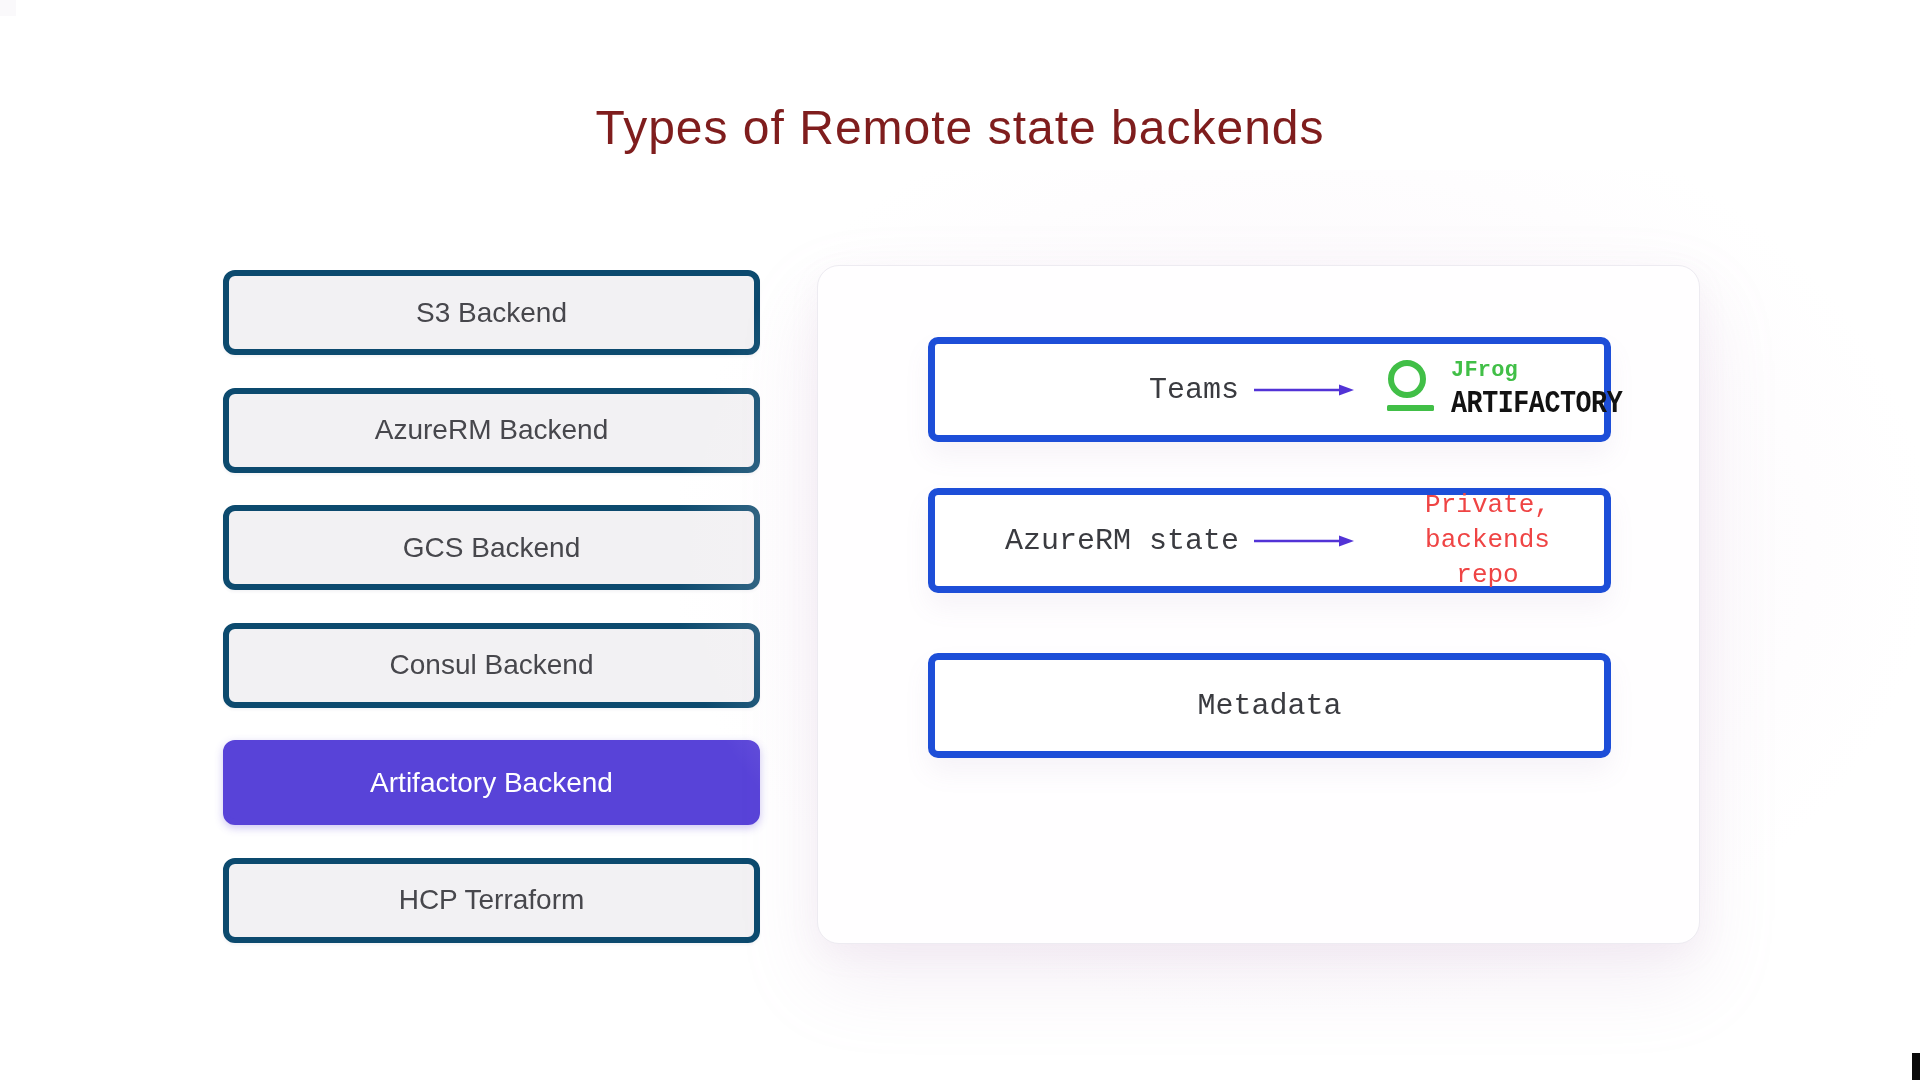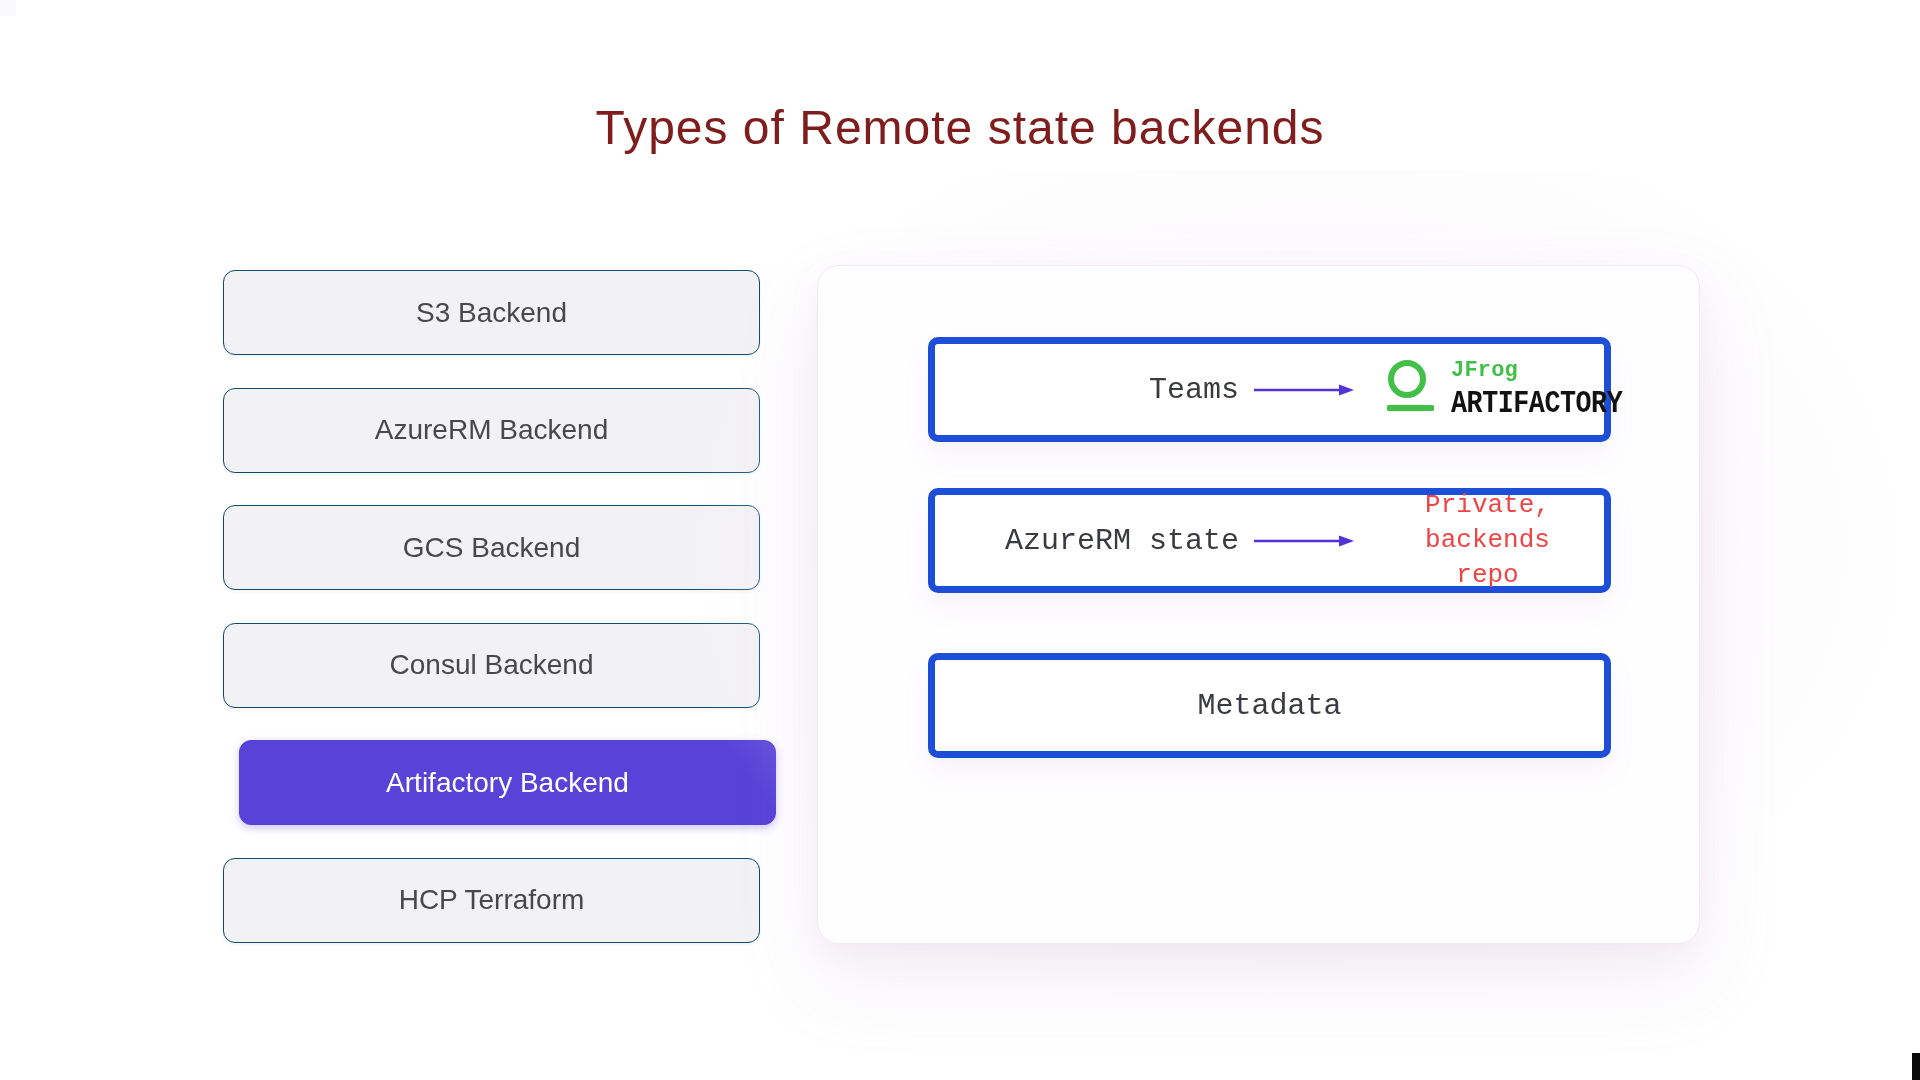--- a/index.html
+++ b/index.html
@@ -16,29 +16,28 @@
     color:#7f1d1d; letter-spacing:1px;
   }
 
   
   .sidebar {
     position:absolute; left:223px; top:270px; width:537px;
     display:flex; flex-direction:column; gap:32.5px;
   }
   .backend-btn {
     height:85px; width:100%;
-    background:#f2f1f3; border:1px solid #0c4a6e; border-radius:12px;
+    background:#f2f1f3; border:6px solid #0c4a6e; border-radius:12px;
     font-family:inherit; font-size:28px; color:#47474c;
     box-shadow:0 2px 3px rgba(40,40,70,0.05);
     cursor:pointer;
   }
   .backend-btn.active {
     background:#5843d8; border-color:#5843d8; color:#ffffff;
     box-shadow:0 3px 8px rgba(88,67,216,0.30);
-    margin-left:16px;
   }
 
   
   .glow {
     position:absolute; left:680px; top:170px; width:1240px; height:840px;
     background:radial-gradient(ellipse at 50% 45%,
       rgba(245,236,245,0.75) 0%, rgba(250,245,250,0.40) 45%,
       rgba(255,255,255,0) 72%);
     pointer-events:none;
   }

